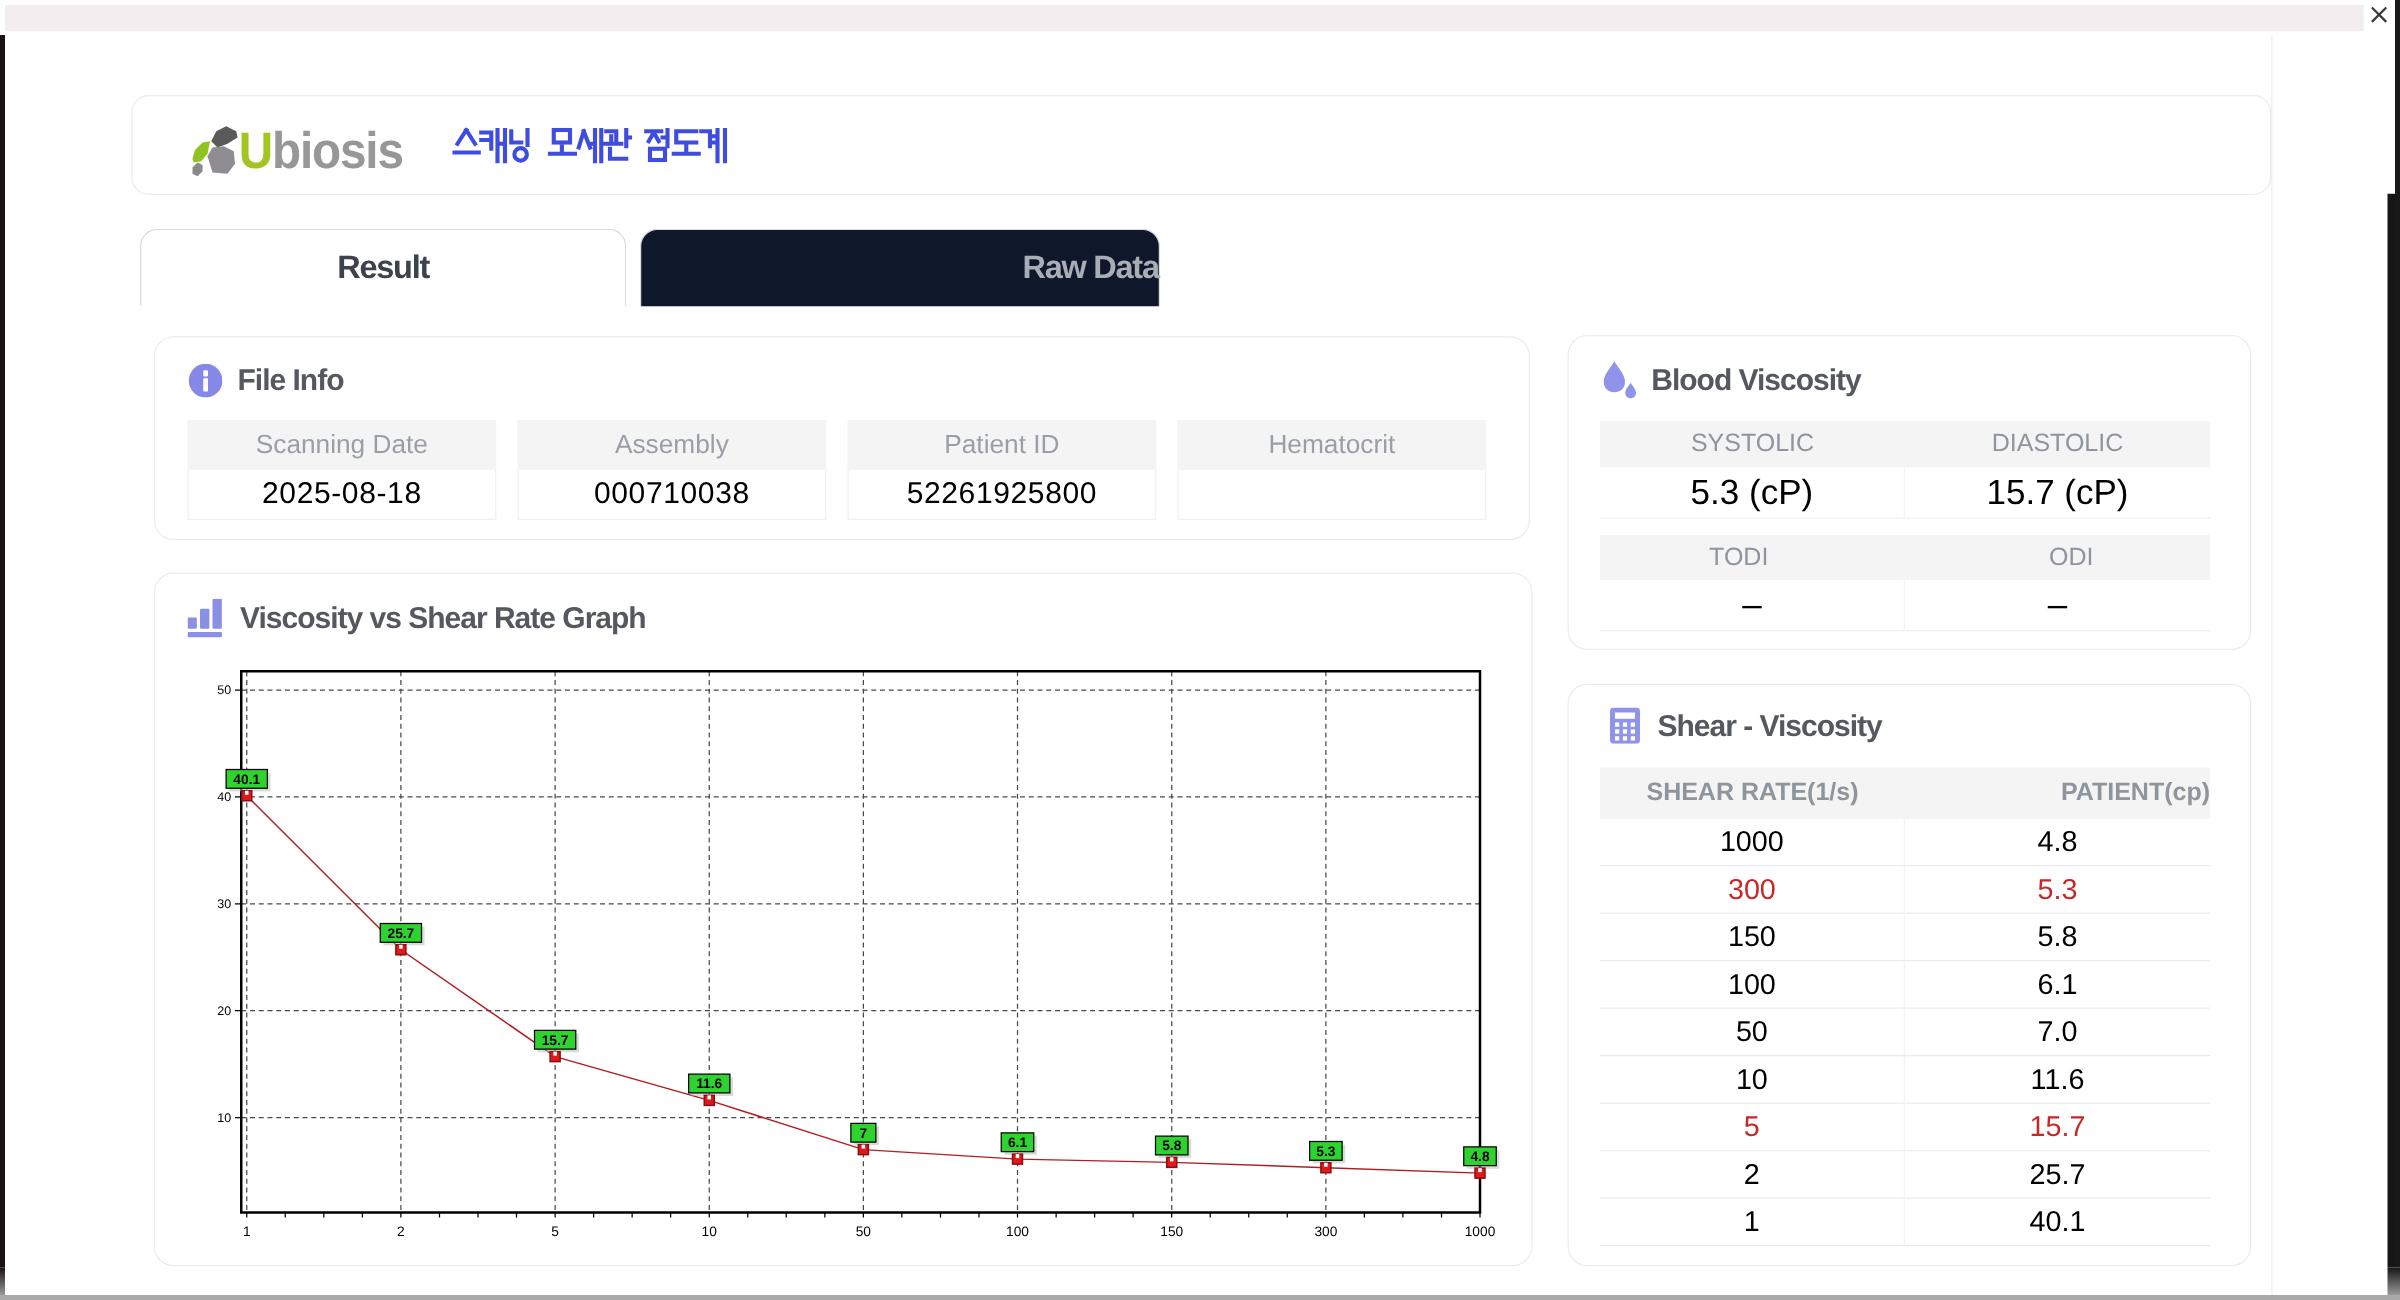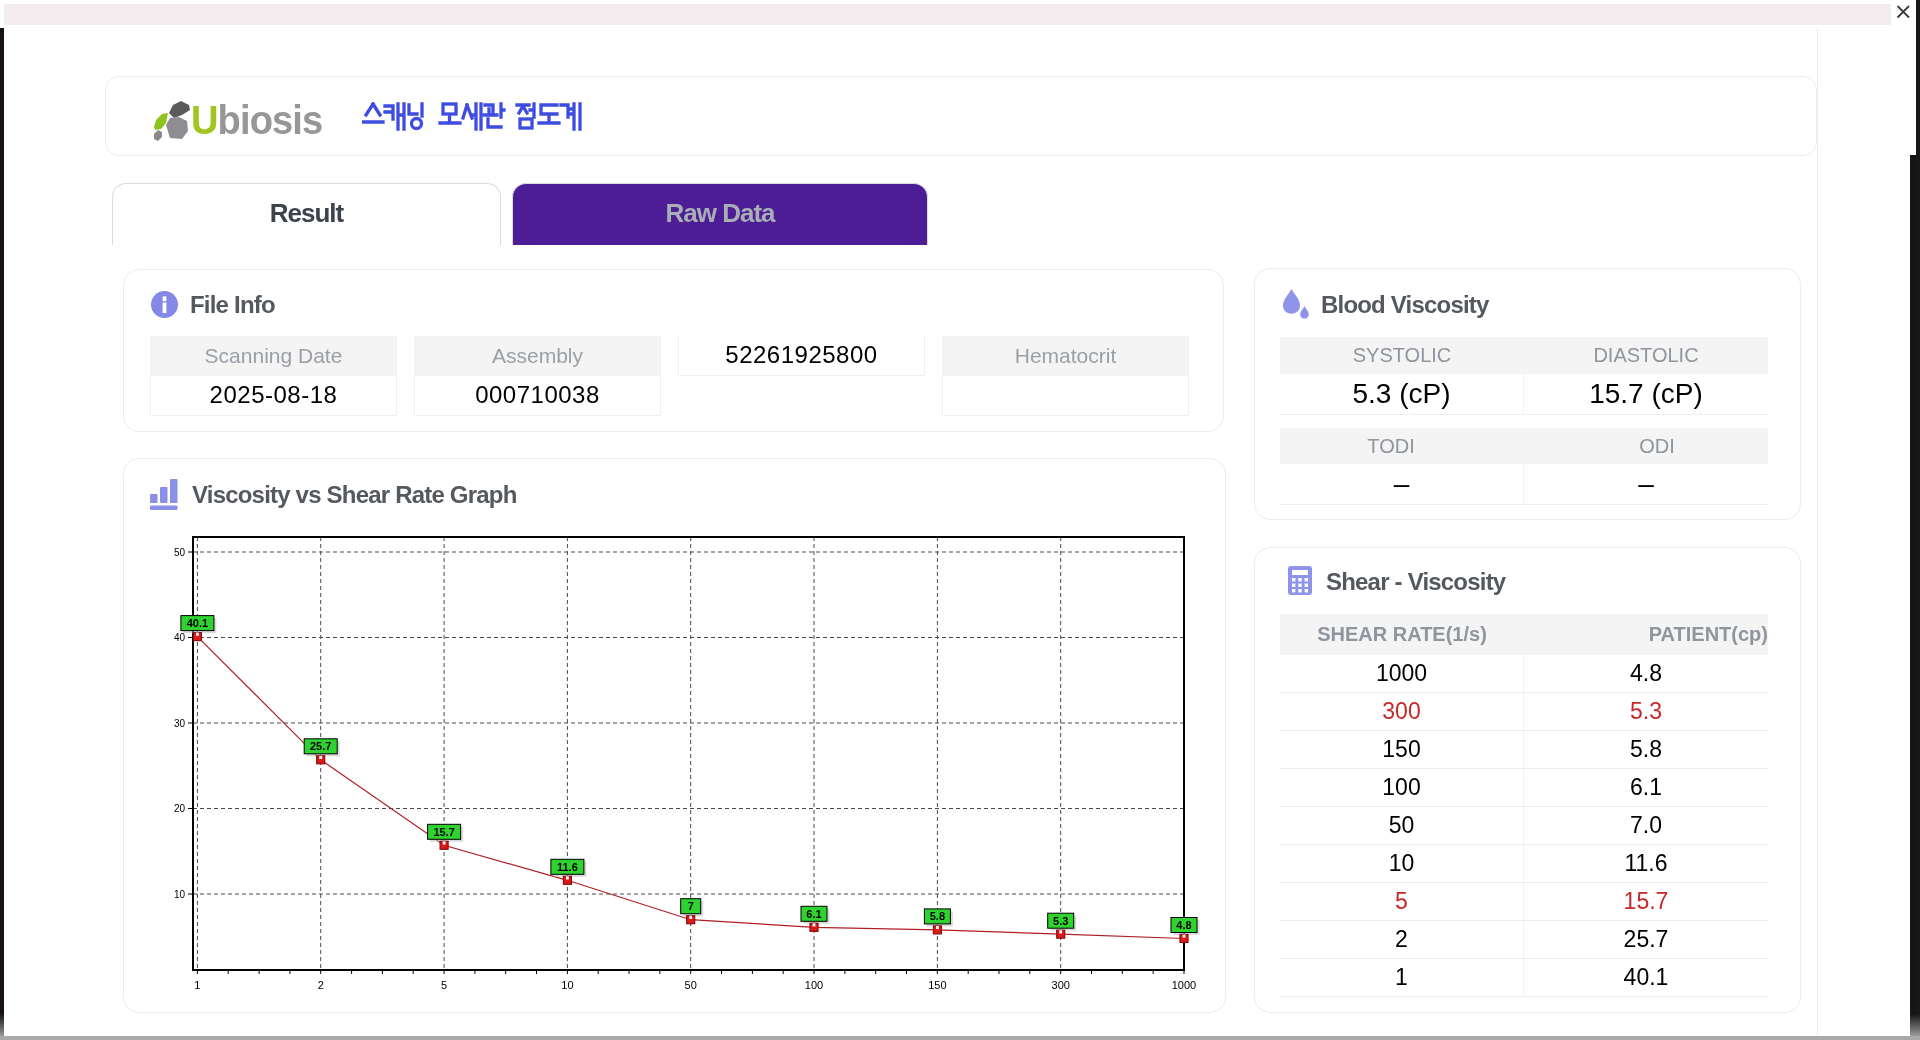--- a/index.html
+++ b/index.html
@@ -18,21 +18,21 @@
   
   #closex { left:1891px; top:4px; width:25px; height:21px; background:#fff;}
   
   #hdrcard { left:105px; top:76px; width:1712px; height:80px; background:#fff;
     border:1px solid #ececec; border-radius:14px; }
   
   .tab { top:183px; height:62px; border:1px solid #dcdcdc; border-bottom:none;
     border-top-left-radius:14px; border-top-right-radius:14px;
     font-weight:bold; font-size:26px; letter-spacing:-1px; text-align:center; line-height:58px; }
   #tab1 { left:112px; width:389px; background:#fff; color:#3c434c; z-index:3;}
-  #tab2 { left:512px; width:416px; background:#4c1d95; color:#a9aeb6; z-index:2;}
+  #tab2 { left:512px; width:416px; background:#0f172a; color:#a9aeb6; z-index:2;text-align:right;}
   
   .card { background:#fff; border:1px solid #ececee; border-radius:16px; }
   #ficard { left:123px; top:269px; width:1101px; height:163px; }
   #gcard  { left:123px; top:458px; width:1103px; height:555px; }
   #bvcard { left:1254px; top:268px; width:547px; height:252px; }
   #svcard { left:1254px; top:547px; width:547px; height:466px; }
   .ctitle { font-weight:bold; font-size:24px; letter-spacing:-0.8px; color:#55595f; }
   
   .ficol { width:247px; }
   .fihead { height:40px; background:#f4f4f5; color:#9a9fa6; font-size:21px;
@@ -116,20 +116,21 @@
   <div style="display:flex; gap:17px;">
     <div class="ficol">
         <div class="fihead">Scanning Date</div>
         <div class="fival">2025-08-18</div>
       </div>
     <div class="ficol">
         <div class="fihead">Assembly</div>
         <div class="fival">000710038</div>
       </div>
     <div class="ficol">
+        <div class="fihead">Patient ID</div>
         <div class="fival">52261925800</div>
       </div>
     <div class="ficol">
         <div class="fihead">Hematocrit</div>
         <div class="fival"></div>
       </div>
   </div>
 </div>
 
 <div class="abs card" id="gcard"></div>

